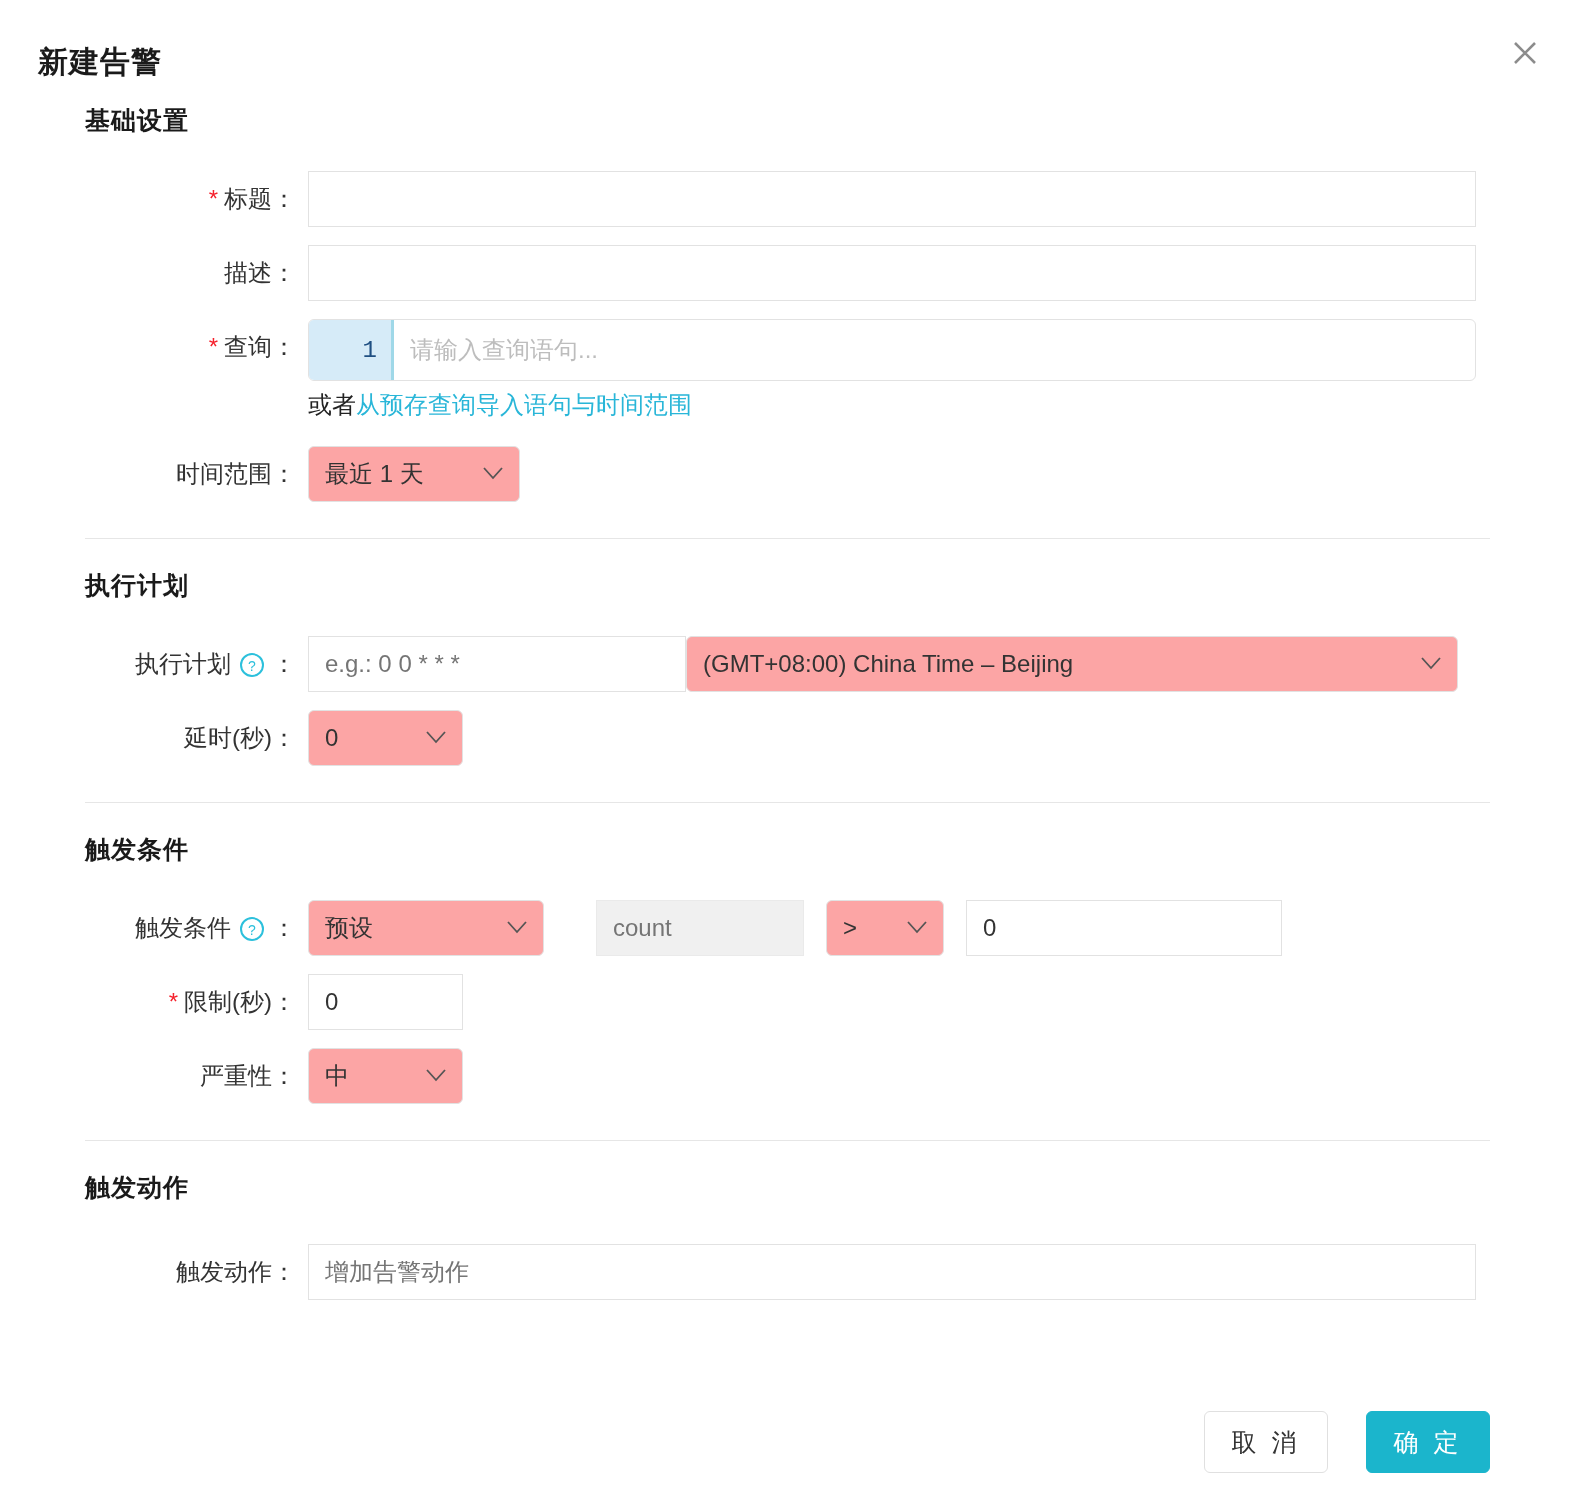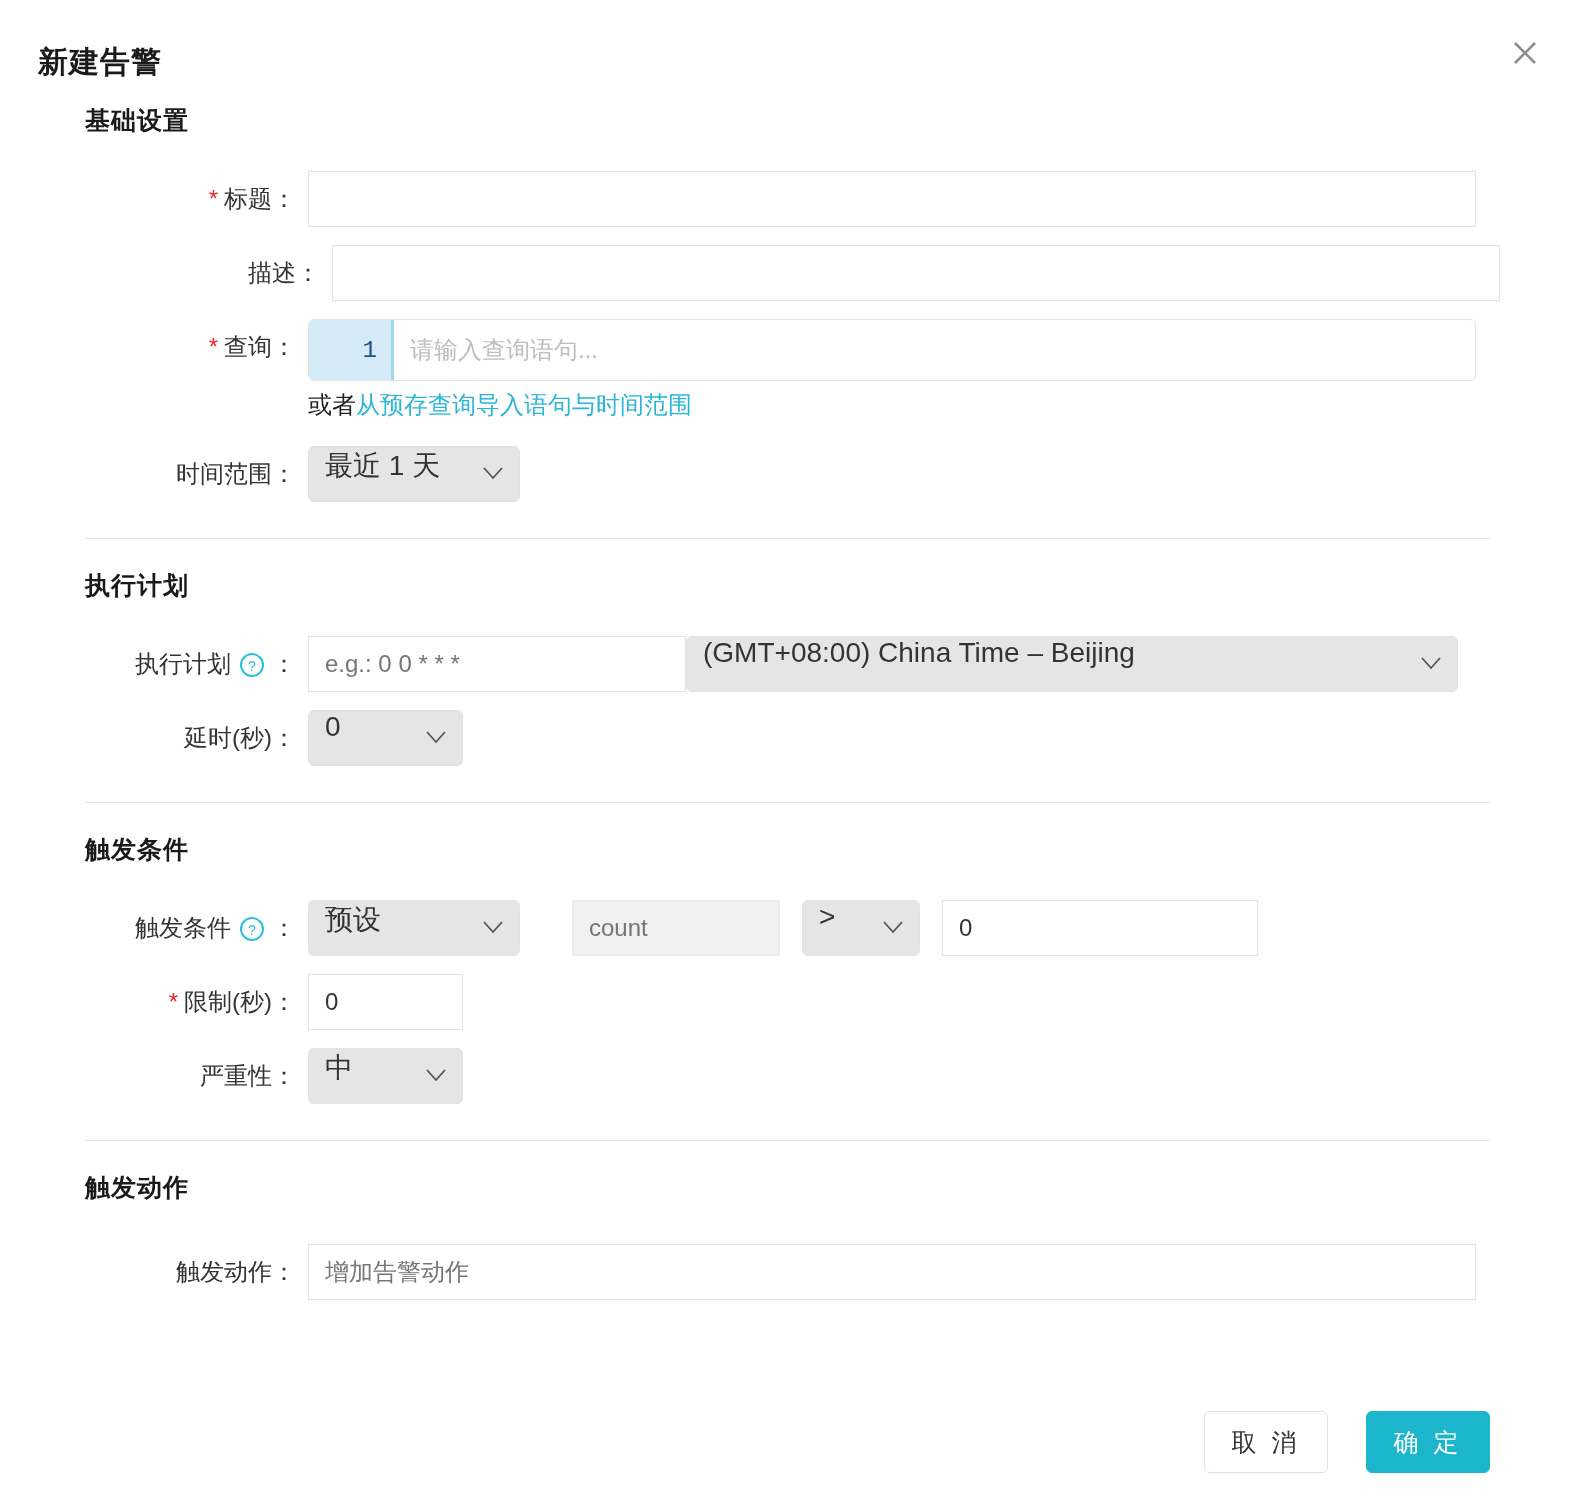--- a/index.html
+++ b/index.html
@@ -116,24 +116,25 @@
     background: #f0f0f0;
     border-color: #eaeaea;
     color: #be185d;
   }
 
   
   .sel {
     height: 56px;
     border: 1px solid #e2e2e2;
     border-radius: 6px;
-    background: #e5e5e5;
-    font-size: 28px;
+    background: #fca5a5;
+    font-size: 24px;
     color: #333;
     display: flex;
+    align-items: center;
     justify-content: space-between;
     padding: 0 16px;
     cursor: pointer;
     user-select: none;
     white-space: nowrap;
   }
   .sel .caret {
     margin-left: 18px;
     display: inline-flex;
     align-items: center;
@@ -250,21 +251,21 @@
 
     <div class="form-row" style="margin-bottom:18px;">
       <div class="lbl">
         <span class="req">*</span><span>标题：</span>
       </div>
       <div class="fields">
         <input class="inp full" type="text" value="" style="">
       </div>
     </div>
 
-    <div class="form-row" style="margin-bottom:18px;margin-left:24px;">
+    <div class="form-row" style="margin-bottom:18px;">
       <div class="lbl">描述：</div>
       <div class="fields">
         <input class="inp full" type="text" value="" style="">
       </div>
     </div>
 
     <div class="form-row" style="margin-bottom:10px;">
       <div class="lbl">
         <span class="req">*</span><span>查询：</span>
       </div>
@@ -342,21 +343,21 @@
     <div class="form-row" style="margin-bottom:18px;">
       <div class="lbl">
         <span>触发条件</span><span class="help-icon">
             <svg width="26" height="26" viewBox="0 0 26 26">
               <circle cx="13" cy="13" r="11" fill="none" stroke="#2cc0dc" stroke-width="2"></circle>
               <text x="13" y="18.5" text-anchor="middle" font-size="14" fill="#2cc0dc" font-family="Liberation Sans, sans-serif">?</text>
             </svg>
           </span><span class="colon">：</span>
       </div>
       <div class="fields">
-        <div class="sel" style="width:212px;">
+        <div class="sel" style="width:236px;">
           <span>预设</span>
           <span class="caret">
             <svg width="20" height="13" viewBox="0 0 20 13">
                 <path d="M1 1 L10 11 L19 1" stroke="#555" stroke-width="1.8" fill="none"></path>
               </svg>
           </span>
         </div>
         <input class="inp disabled" style="width: 208px; margin-left: 52px;" type="text" disabled="" placeholder="count">
         <div class="sel" style="width:118px; margin-left:22px;">
           <span>&gt;</span>

